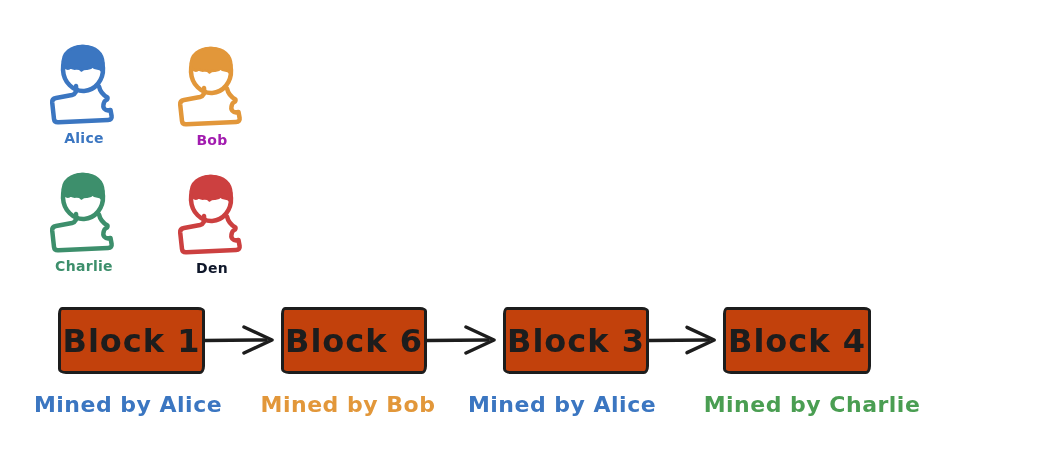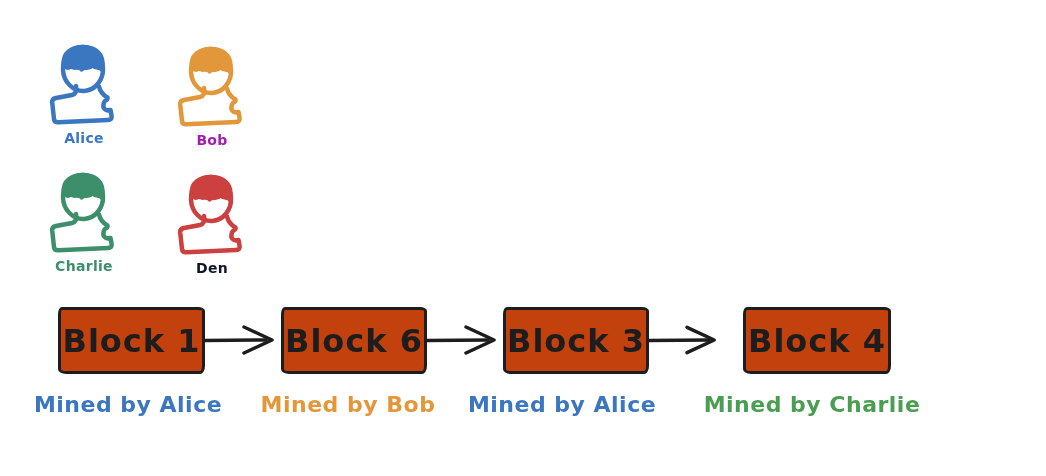--- a/index.html
+++ b/index.html
@@ -115,21 +115,21 @@
 
   <div class="block" style="left:58px;  width:141px;">
     <span>Block 1</span>
   </div>
   <div class="block" style="left:281px; width:140px;">
     <span>Block 6</span>
   </div>
   <div class="block" style="left:503px; width:140px;">
     <span>Block 3</span>
   </div>
-  <div class="block" style="left:743px; width:142px;text-align:right;">
+  <div class="block" style="left:723px; width:142px;text-align:right;">
     <span>Block 4</span>
   </div>
 
   <div class="arrow" style="left:204px; width:78px;">
     <svg viewBox="0 0 78 30">
       <line x1="1" y1="15.5" x2="62" y2="15" stroke="#1d1d1d" stroke-width="3.5" stroke-linecap="round"></line>
       <path d="M40,2 L68,15 L40,28" fill="none" stroke="#1d1d1d" stroke-width="3.5" stroke-linecap="round" stroke-linejoin="round"></path>
     </svg>
   </div>
   <div class="arrow" style="left:426px; width:78px;">

